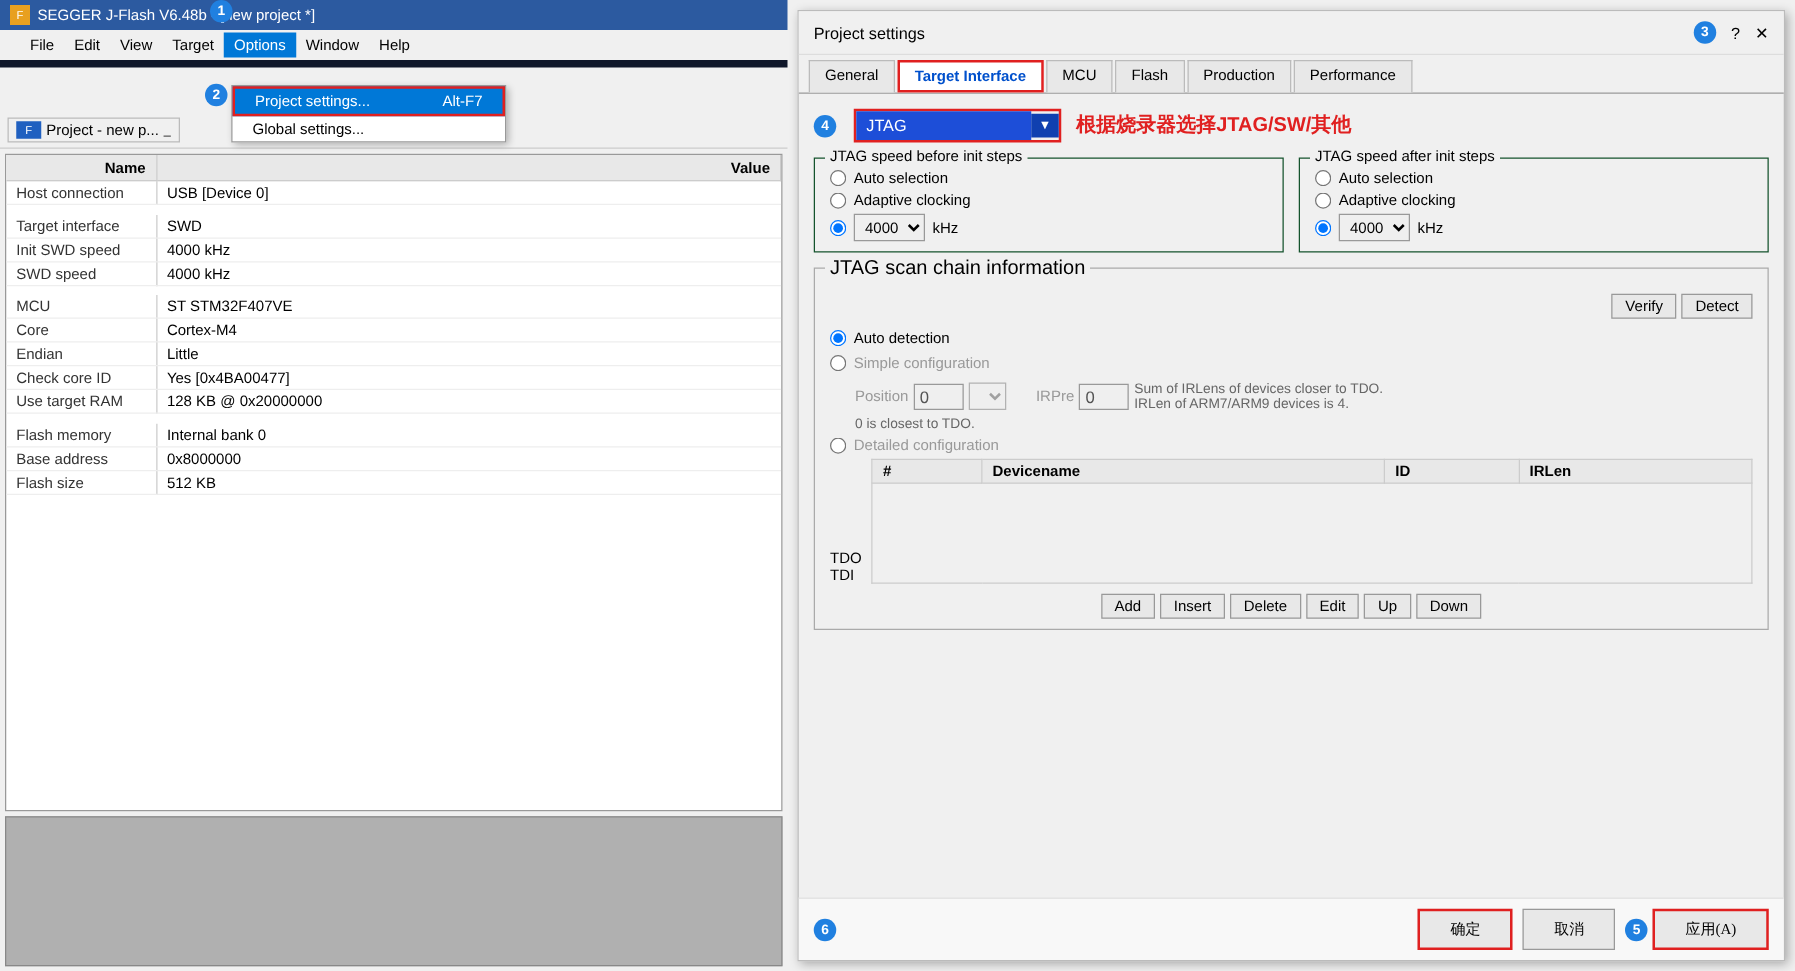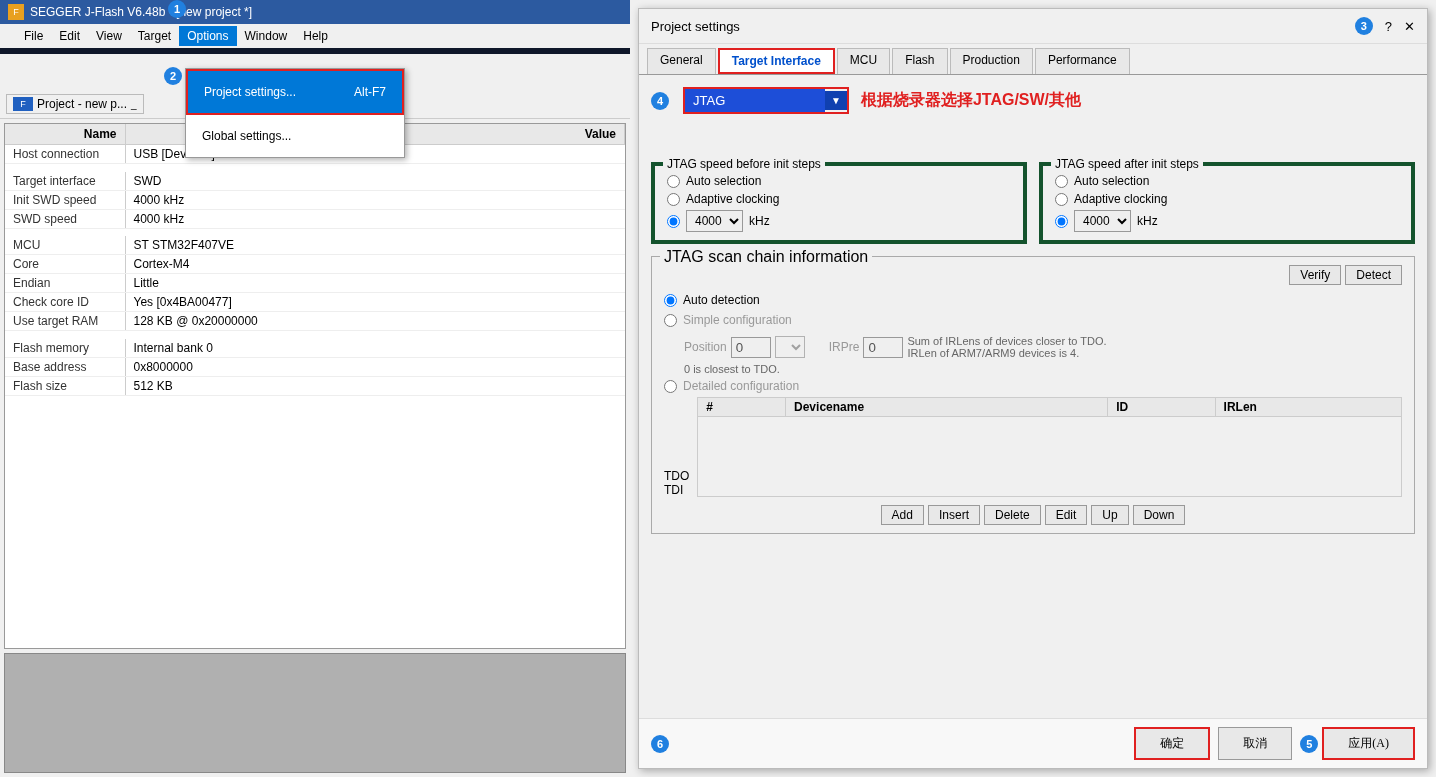--- a/index.html
+++ b/index.html
@@ -63,21 +63,21 @@
       position: absolute;
       top: 44px;
       left: 185px;
       background: white;
       border: 1px solid #999;
       box-shadow: 2px 2px 6px rgba(0,0,0,0.3);
       z-index: 100;
       min-width: 220px;
     }
     .dropdown-item {
-      padding: 14px 16px;
+      padding: 3px 16px;
       cursor: pointer;
       display: flex;
       justify-content: space-between;
     }
     .dropdown-item.highlighted {
       background: #0078d7;
       color: white;
       border: 2px solid #e02020;
     }
 
@@ -217,25 +217,24 @@
       font-weight: bold;
     }
 
     
     .speed-sections {
       display: flex;
       gap: 12px;
       margin-bottom: 12px;
     }
     .speed-group {
-      border: 4px solid #14532d;
+      border: 1px solid #14532d;
       padding: 8px 12px;
       flex: 1;
       position: relative;
-      margin-top: 36px;
     }
     .speed-group-title {
       position: absolute;
       top: -9px;
       left: 8px;
       background: #f0f0f0;
       padding: 0 4px;
       font-size: 12px;
     }
     .radio-row {
@@ -270,20 +269,21 @@
       left: 8px;
       background: #f0f0f0;
       padding: 0 4px;
       font-size: 16px;
     }
     .scan-chain-header {
       display: flex;
       justify-content: flex-end;
       gap: 4px;
       margin-bottom: 8px;
+      margin-top: 12px;
     }
     .small-btn {
       border: 1px solid #999;
       background: #e8e8e8;
       padding: 2px 10px;
       cursor: pointer;
       font-size: 12px;
     }
     .config-table {
       width: 100%;

